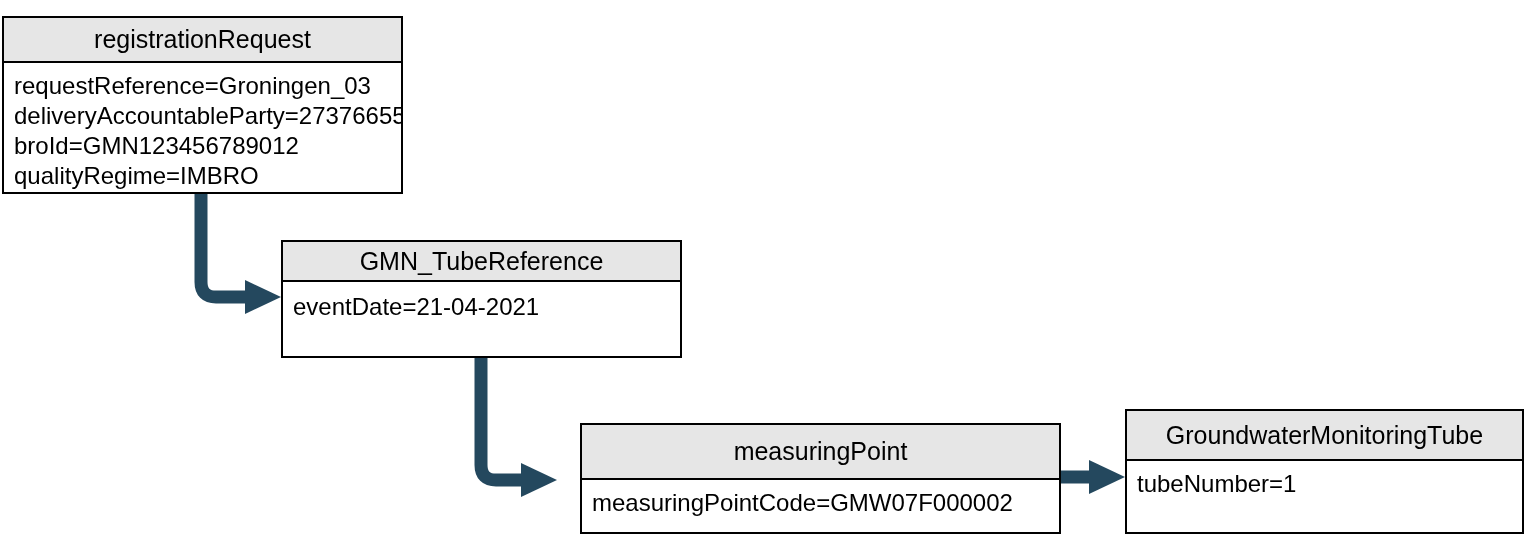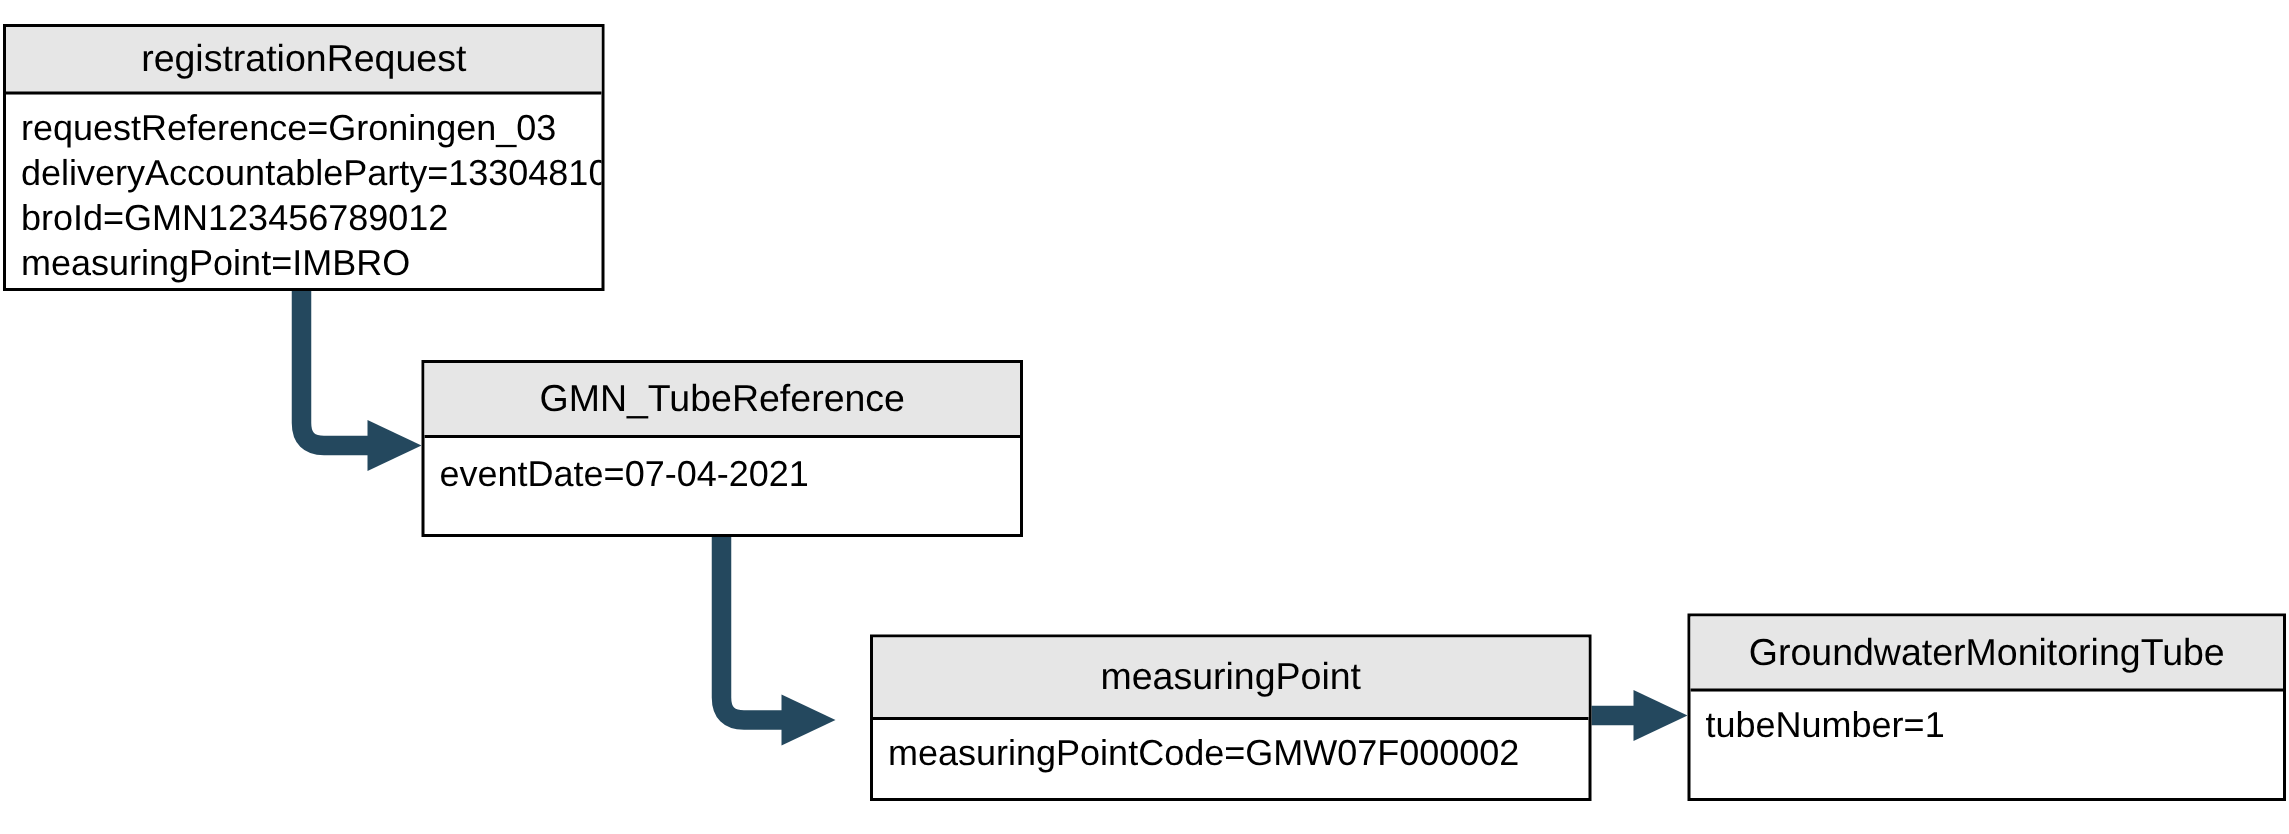--- a/index.html
+++ b/index.html
@@ -64,21 +64,21 @@
     white-space: nowrap;
     overflow: hidden;
   }
   .attr-line { white-space: nowrap; }
 
   
   .node-registration-request { left: 2px;    top: 16px;   width: 401px; height: 178px; }
   .node-registration-request .node-header { height: 45px; }
 
   .node-gmn-tube-reference   { left: 281px;  top: 240px; width: 401px; height: 118px; }
-  .node-gmn-tube-reference .node-header { height: 50px; }
+  .node-gmn-tube-reference .node-header { height: 40px; }
   .node-gmn-tube-reference .node-body { padding-top: 10px; }
 
   .node-measuring-point      { left: 580px;  top: 423px; width: 481px; height: 111px; }
   .node-measuring-point .node-header { height: 55px; }
 
   .node-groundwater-monitoring-tube { left: 1125px; top: 409px; width: 399px; height: 125px; }
   .node-groundwater-monitoring-tube .node-header { height: 50px; }
 </style>
 </head>
 <body>
@@ -97,30 +97,30 @@
     <g>
       <path class="edge-line" d="M 1037,477 H 1091"></path>
       <polygon class="edge-arrowhead" points="1089,460 1125,477 1089,494"></polygon>
     </g>
   </svg>
 
   <div class="node node-registration-request">
     <div class="node-header">registrationRequest</div>
     <div class="node-body">
       <div class="attr-line">requestReference=Groningen_03</div>
-      <div class="attr-line">deliveryAccountableParty=13304810</div>
+      <div class="attr-line">deliveryAccountableParty=27376655</div>
       <div class="attr-line">broId=GMN123456789012</div>
-      <div class="attr-line">measuringPoint=IMBRO</div>
+      <div class="attr-line">qualityRegime=IMBRO</div>
     </div>
   </div>
 
   <div class="node node-gmn-tube-reference">
     <div class="node-header">GMN_TubeReference</div>
     <div class="node-body">
-      <div class="attr-line">eventDate=07-04-2021</div>
+      <div class="attr-line">eventDate=21-04-2021</div>
     </div>
   </div>
 
   <div class="node node-measuring-point">
     <div class="node-header">measuringPoint</div>
     <div class="node-body">
       <div class="attr-line">measuringPointCode=GMW07F000002</div>
     </div>
   </div>
 

